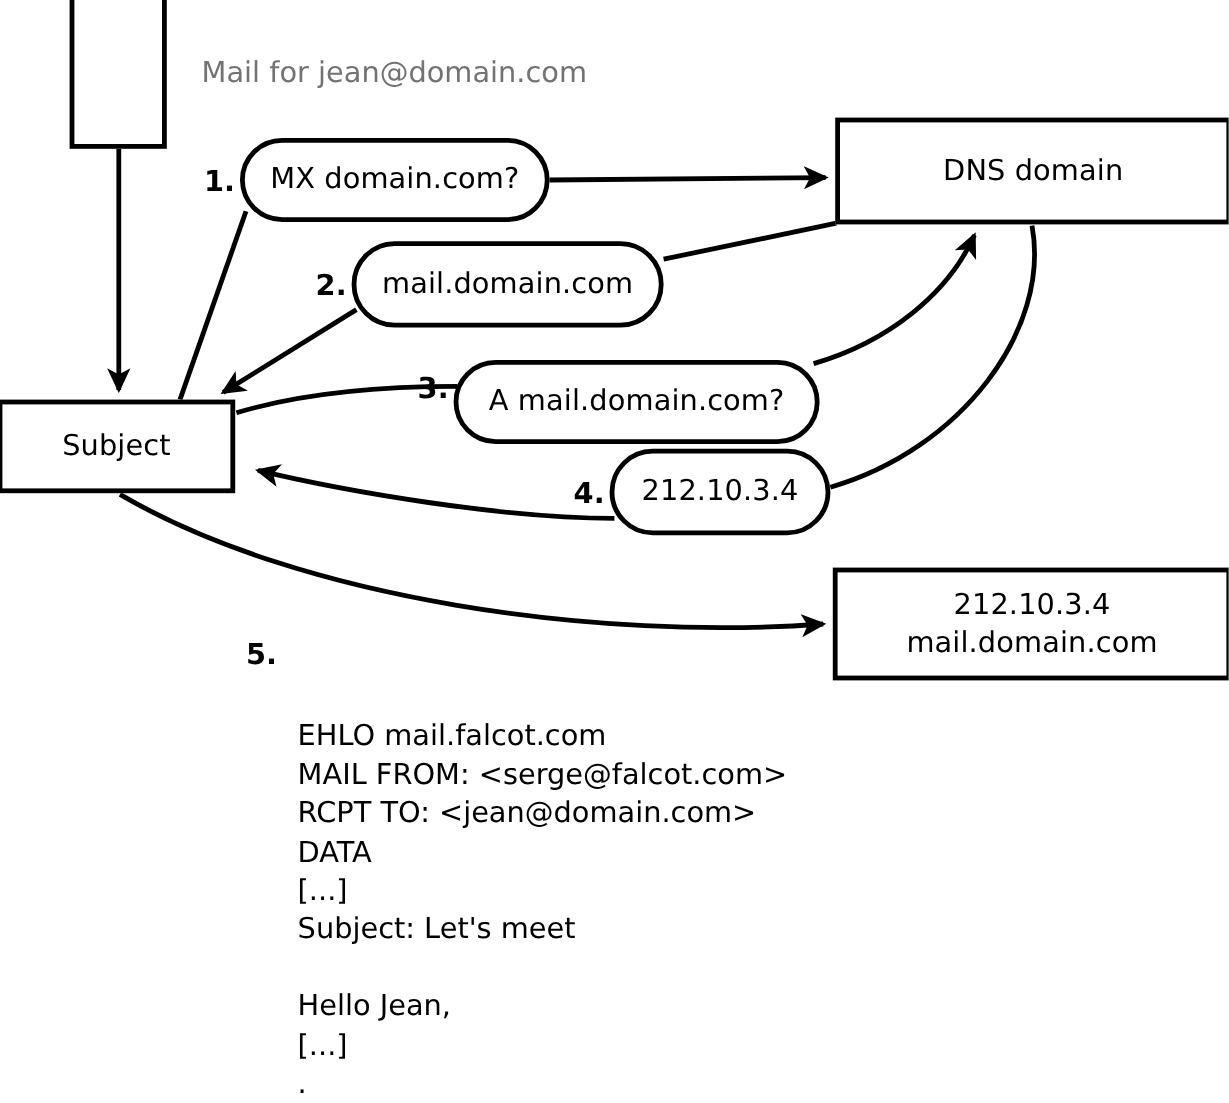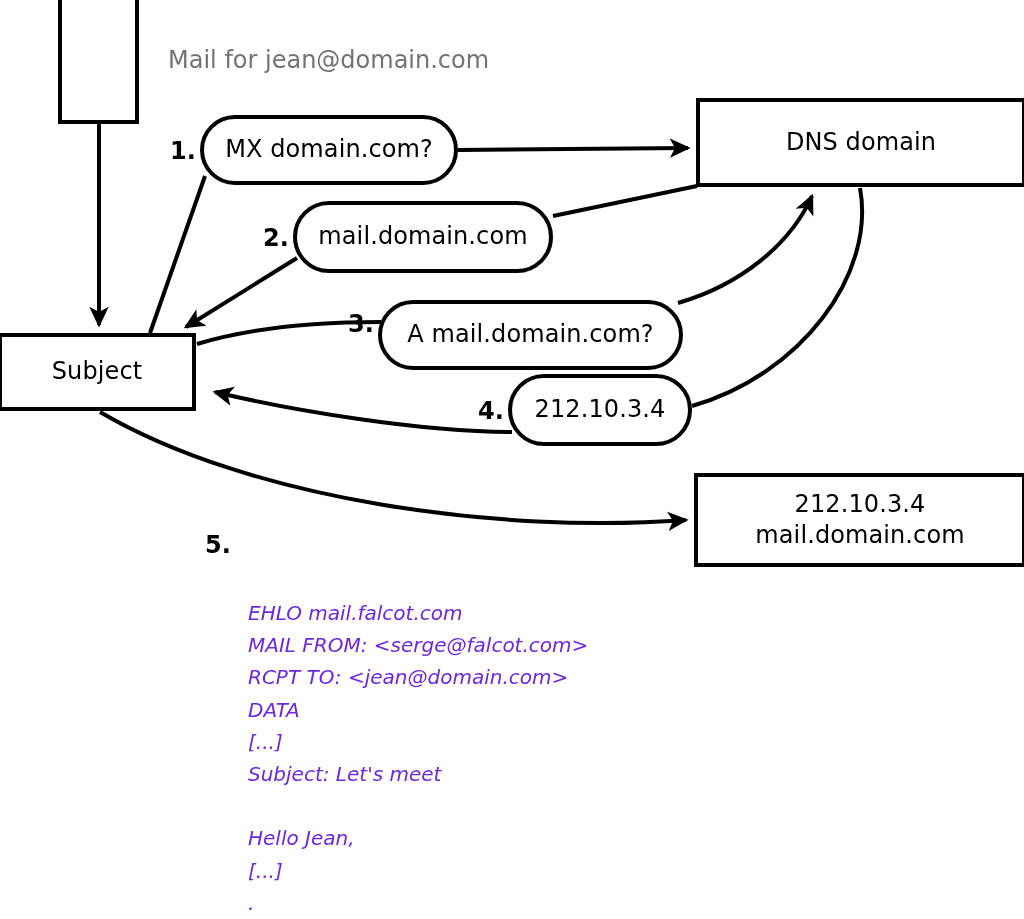--- a/index.html
+++ b/index.html
@@ -61,26 +61,25 @@
   .step-num {
     position: absolute;
     color: #000000;
     font-size: 24px;
     font-weight: bold;
     white-space: nowrap;
     z-index: 7;
   }
   .transcript {
     position: absolute;
-    color: #6d28d9;
-    font-size: 20px;
+    color: #000000;
+    font-size: 24px;
     line-height: 32.2px;
     white-space: pre;
     z-index: 6;
-    font-style: italic;
   }
   .blank-box-inner { width: 100%; height: 100%; }
 </style>
 </head>
 <body>
 
 <div id="canvas">
 
   <svg id="wires" viewBox="0 0 1024 919" xmlns="http://www.w3.org/2000/svg">
     <defs>

